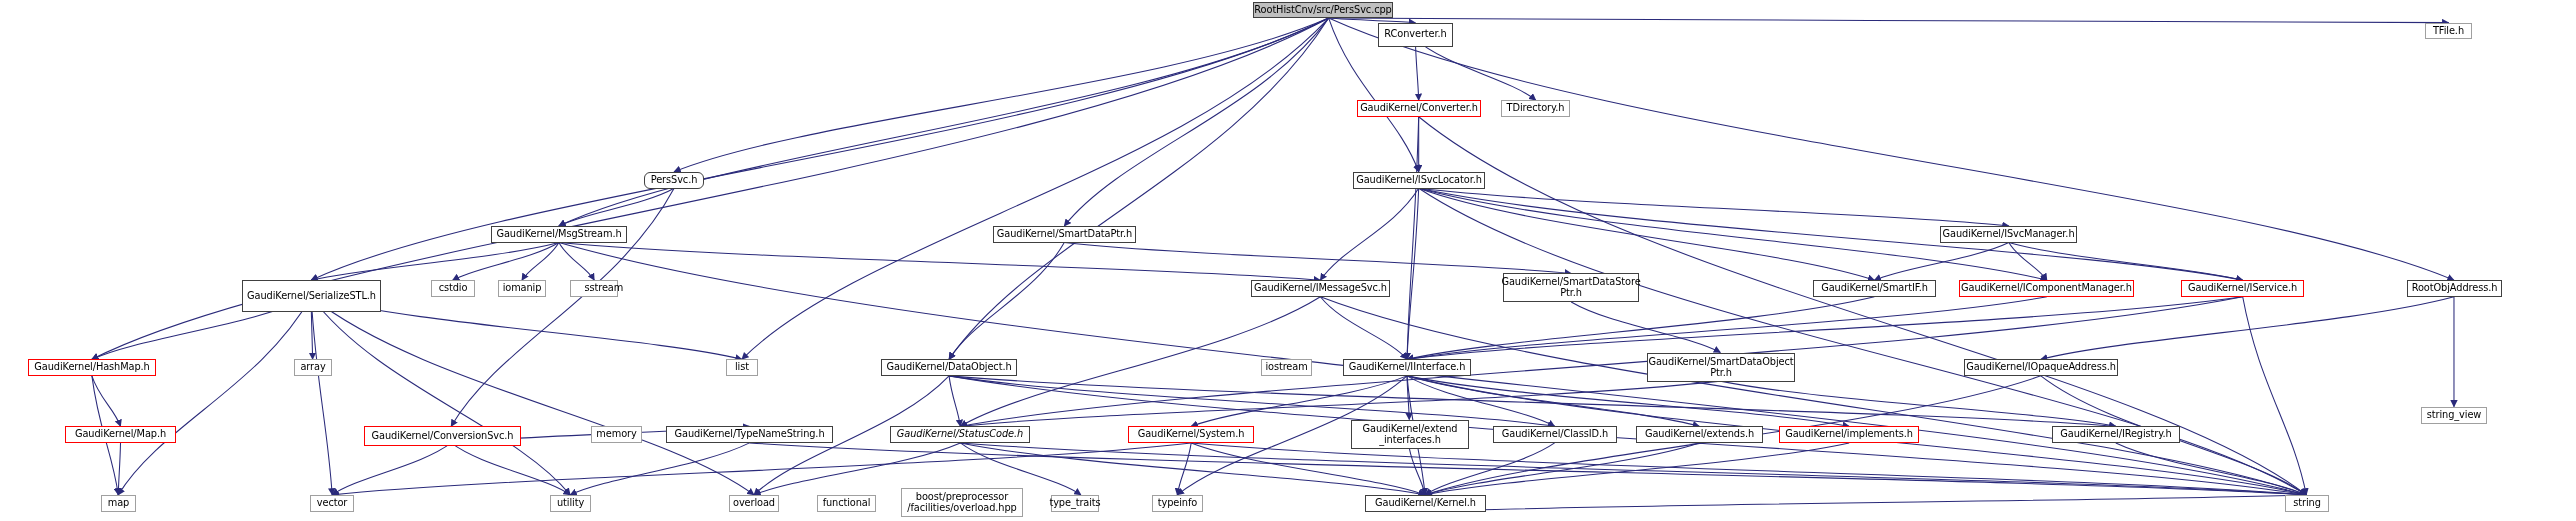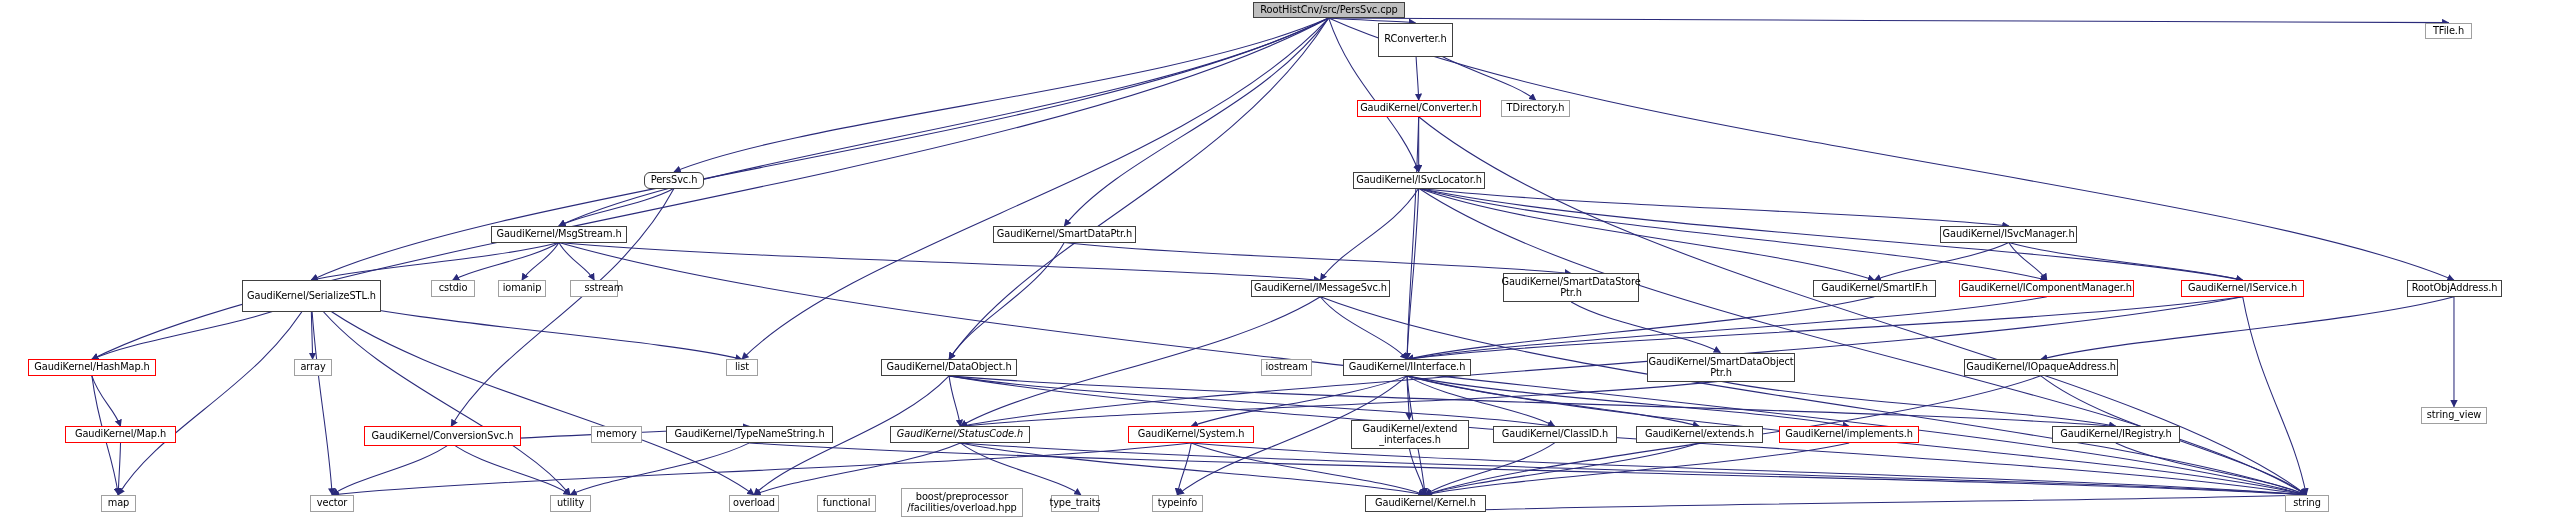--- a/index.html
+++ b/index.html
@@ -152,23 +152,23 @@
         <path d="M 1581.5 588 C 1576.69 619.05, 1567.07 632.85, 1563 657" marker-end="url(#arrow)"></path>
         <path d="M 1871 595 C 1876.4599999999998 622.9, 1887.38 635.3, 1892 657" marker-end="url(#arrow)"></path>
         <path d="M 2064 588 C 2019.28 619.05, 1929.8400000000001 632.85, 1892 657" marker-end="url(#arrow)"></path>
         <path d="M 2256 588 C 2161.36 619.05, 1972.08 632.85, 1892 657" marker-end="url(#arrow)"></path>
         <path d="M 2455 588 C 2312.74 619.05, 2011.74 632.85, 1892 657" marker-end="url(#arrow)"></path>
         <path d="M 2809 588 C 2874.7799999999997 619.05, 3006.34 632.85, 3062 657" marker-end="url(#arrow)"></path>
         <path d="M 1892 679 C 2167.8 669.1, 2833 664.7, 3062 657" marker-end="url(#arrow)"></path>
       </g>
   </svg>
   <div id="node-layer">
-      <div class="node root" style="left: 1253px; top: 1.5px; width: 152px; height: 16.6px;">RootHistCnv/src/PersSvc.cpp</div>
+      <div class="node root" style="left: 1253px; top: 1.5px; width: 140px; height: 16.6px;">RootHistCnv/src/PersSvc.cpp</div>
       <div class="node sys" style="left: 2425px; top: 22.6px; width: 47px; height: 16.6px;">TFile.h</div>
-      <div class="node " style="left: 1378px; top: 22.6px; width: 75px; height: 34px;">RConverter.h</div>
+      <div class="node " style="left: 1378px; top: 22.6px; width: 75px; height: 24px;">RConverter.h</div>
       <div class="node red" style="left: 1357px; top: 100px; width: 124px; height: 16.6px;">GaudiKernel/Converter.h</div>
       <div class="node sys" style="left: 1501px; top: 100px; width: 69px; height: 16.6px;">TDirectory.h</div>
       <div class="node " style="left: 644px; top: 172px; width: 60px; height: 16.6px; border-radius: 6px;">PersSvc.h</div>
       <div class="node " style="left: 1353px; top: 172px; width: 132px; height: 16.6px;">GaudiKernel/ISvcLocator.h</div>
       <div class="node " style="left: 491px; top: 226px; width: 136px; height: 16.6px;">GaudiKernel/MsgStream.h</div>
       <div class="node " style="left: 993px; top: 226px; width: 143px; height: 16.6px;">GaudiKernel/SmartDataPtr.h</div>
       <div class="node " style="left: 1940px; top: 226px; width: 137px; height: 16.6px;">GaudiKernel/ISvcManager.h</div>
       <div class="node " style="left: 242px; top: 280px; width: 139px; height: 32px;">GaudiKernel/SerializeSTL.h</div>
       <div class="node sys" style="left: 431px; top: 280px; width: 44px; height: 16.6px;">cstdio</div>
       <div class="node sys" style="left: 498px; top: 280px; width: 48px; height: 16.6px;">iomanip</div>

